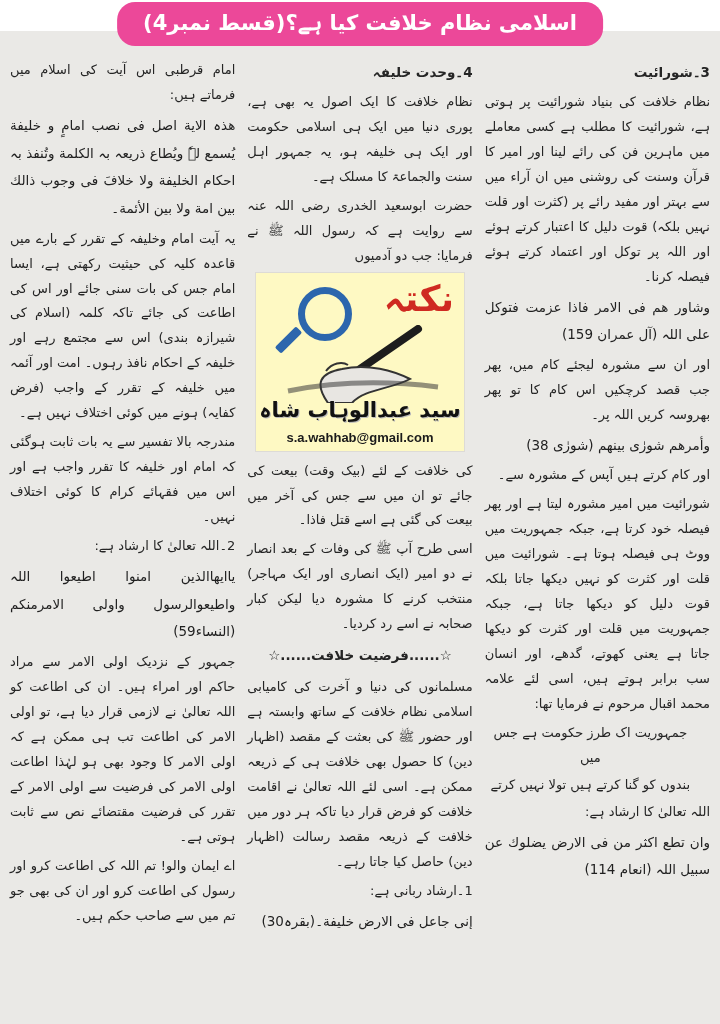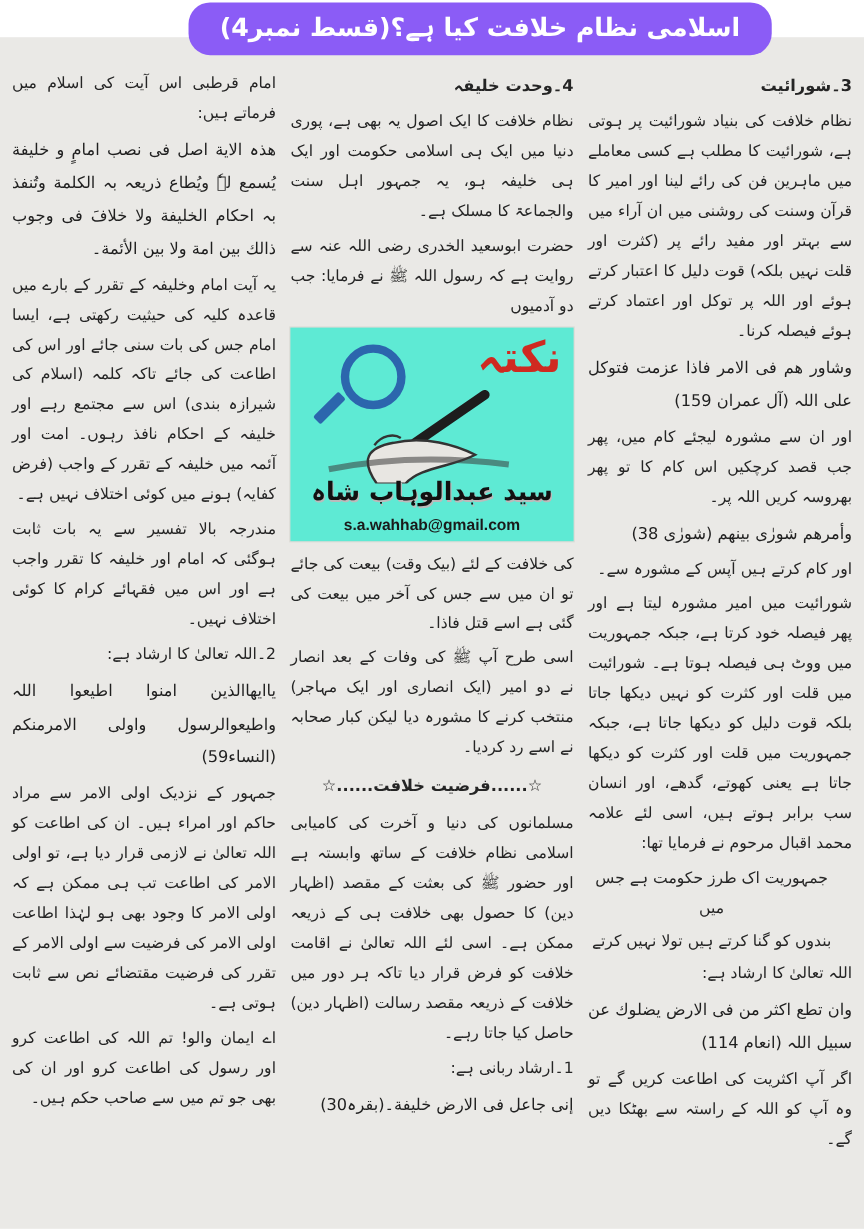--- a/index.html
+++ b/index.html
@@ -9,43 +9,43 @@
     font-family:"DejaVu Sans",sans-serif;
     color:#252525;
   }
   .page-bg{
     position:absolute;left:0;right:0;top:31px;bottom:0;
     background:#eae9e6;
   }
   
   .banner{
     position:absolute;top:2px;left:50%;transform:translateX(-50%);
-    background:#8b5cf6;color:#ffffff;
+    background:#ec4899;color:#ffffff;
     border-radius:18px;
     padding:9px 26px 11px 26px;
     font-size:21px;font-weight:bold;white-space:nowrap;
-    z-index:5;letter-spacing:0;margin-left:40px;
+    z-index:5;letter-spacing:0;
   }
   
   .columns{
     position:absolute;top:58px;right:0;left:0;bottom:0;
     display:flex;flex-direction:row;gap:12px;
     padding:0 10px;box-sizing:border-box;
     direction:rtl;
   }
   .col{flex:1 1 0;direction:rtl;text-align:justify;}
   .col p{margin:0 0 4px 0;font-size:13px;line-height:1.92;}
   .col .heading{font-weight:bold;font-size:13.5px;margin:2px 0 4px 0;}
   .col .quote{font-size:13.5px;line-height:2.05;color:#1f1f1f;}
   .col .verse{text-align:center;margin:0 14px 2px 0;}
   .col .divider{text-align:center;font-weight:bold;font-size:13.5px;margin:6px 0;}
   
   .logo-box{
-    background:#5eead4;
-    width:236px;height:178px;
+    background:#fef9c3;
+    width:208px;height:178px;
     margin:4px auto 8px auto;
     position:relative;
     box-shadow:0 0 0 1px #dddbd6;
   }
   .brand{
     position:absolute;top:8px;right:10px;
     font-size:36px;font-weight:bold;line-height:1;
   }
   .magnifier{
     position:absolute;top:14px;left:26px;width:70px;height:70px;
@@ -88,21 +88,20 @@
     <p>نظام خلافت کی بنیاد شورائیت پر ہوتی ہے، شورائیت کا مطلب ہے کسی معاملے میں ماہرین فن کی رائے لینا اور امیر کا قرآن وسنت کی روشنی میں ان آراء میں سے بہتر اور مفید رائے پر (کثرت اور قلت نہیں بلکہ) قوت دلیل کا اعتبار کرتے ہوئے اور اللہ پر توکل اور اعتماد کرتے ہوئے فیصلہ کرنا۔</p>
     <p class="quote">وشاور ھم فی الامر فاذا عزمت فتوکل علی اللہ (آل عمران 159)</p>
     <p>اور ان سے مشورہ لیجئے کام میں، پھر جب قصد کرچکیں اس کام کا تو پھر بھروسہ کریں اللہ پر۔</p>
     <p class="quote">وأمرھم شورٰی بینھم (شورٰی 38)</p>
     <p>اور کام کرتے ہیں آپس کے مشورہ سے۔</p>
     <p>شورائیت میں امیر مشورہ لیتا ہے اور پھر فیصلہ خود کرتا ہے، جبکہ جمہوریت میں ووٹ ہی فیصلہ ہوتا ہے۔ شورائیت میں قلت اور کثرت کو نہیں دیکھا جاتا بلکہ قوت دلیل کو دیکھا جاتا ہے، جبکہ جمہوریت میں قلت اور کثرت کو دیکھا جاتا ہے یعنی کھوتے، گدھے، اور انسان سب برابر ہوتے ہیں، اسی لئے علامہ محمد اقبال مرحوم نے فرمایا تھا:</p>
     <p class="verse">جمہوریت اک طرز حکومت ہے جس میں</p>
     <p class="verse">بندوں کو گنا کرتے ہیں تولا نہیں کرتے</p>
     <p>اللہ تعالیٰ کا ارشاد ہے:</p>
     <p class="quote">وان تطع اکثر من فی الارض یضلوك عن سبیل اللہ (انعام 114)</p>
-    <p>اگر آپ اکثریت کی اطاعت کریں گے تو وہ آپ کو اللہ کے راستہ سے بھٹکا دیں گے۔</p>
   </div>
 
   <div class="col">
     <p class="heading">4۔وحدت خلیفہ</p>
     <p>نظام خلافت کا ایک اصول یہ بھی ہے، پوری دنیا میں ایک ہی اسلامی حکومت اور ایک ہی خلیفہ ہو، یہ جمہور اہل سنت والجماعۃ کا مسلک ہے۔</p>
     <p>حضرت ابوسعید الخدری رضی اللہ عنہ سے روایت ہے کہ رسول اللہ ﷺ نے فرمایا: جب دو آدمیوں</p>
 
     <div class="logo-box">
       <div class="brand" style="color:#cf2a21">نکتہ</div>
       <div class="magnifier">

